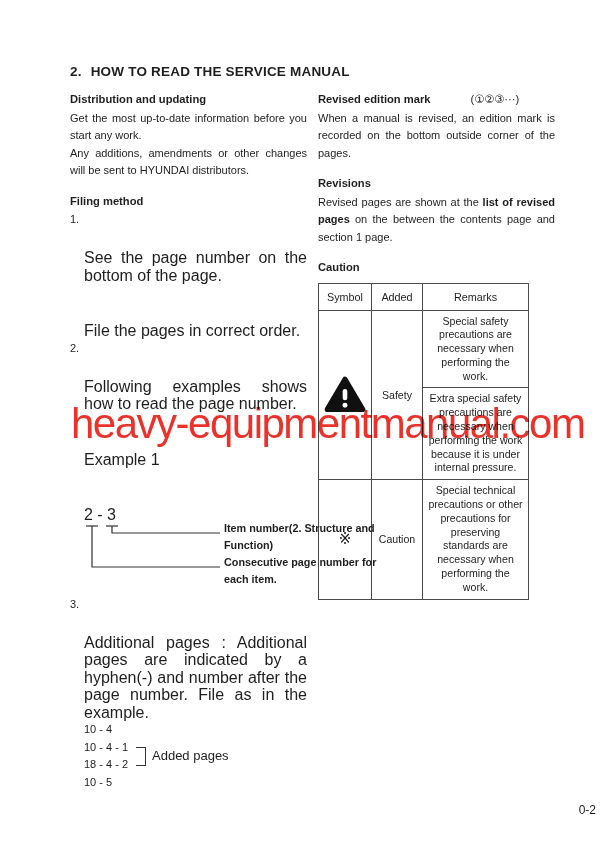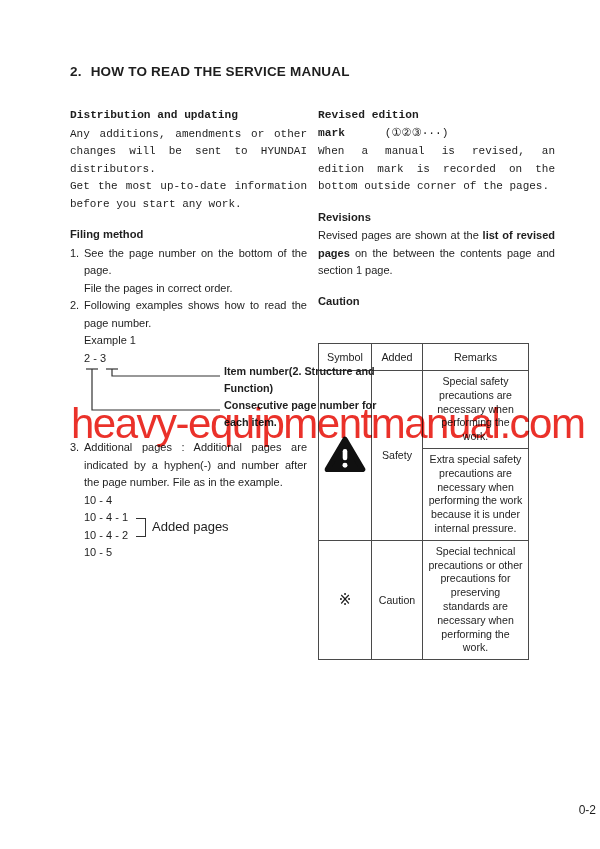--- a/index.html
+++ b/index.html
@@ -16,54 +16,54 @@
   }
   .doc-title{
     display:flex;gap:9px;
     font-size:13.5px;font-weight:bold;letter-spacing:.2px;
     margin:0 0 12px 0;
   }
   .columns{display:flex;gap:11px;}
   .col-left{width:237px;}
   .col-right{width:237px;}
   .sec{margin-top:13px;}
-  .sec:first-child{margin-top:16px;font-family:Liberation Mono, monospace;}
+  .sec:first-child{margin-top:0;}
   h3{
     font-size:11.2px;font-weight:bold;margin:0 0 1px 0;line-height:17.5px;
   }
   h3 .hsuffix{font-weight:400;padding-left:40px;}
   p{
     margin:0;font-size:11px;line-height:17.5px;
     text-align:justify;
   }
   .li{display:flex;font-size:11px;line-height:17.5px;margin:0;}
   .li .num{width:14px;flex:none;}
   .li .li-body{flex:1;}
-  .li .li-body p{font-size:11px;}
+  .li .li-body p{font-size:16px;margin-top:38px;}
   .plain{text-align:left;}
   
   .callout-diagram{position:relative;height:72px;margin-left:0;font-weight:bold;}
   .callout-diagram svg{position:absolute;left:0;top:0;}
   .callout-label{
     position:absolute;left:140px;width:160px;
     font-size:10.8px;line-height:17px;text-align:left;
   }
   .callout-label.l1{top:-4px;}
   .callout-label.l2{top:30px;}
   
   .added-pages{position:relative;font-size:11px;line-height:17.5px;}
   .added-pages .ap-line{height:17.5px;}
   .ap-bracket{
     position:absolute;left:52px;top:26px;width:9px;height:17px;
     border-top:1px solid #333;border-right:1px solid #333;border-bottom:1px solid #333;
   }
   .ap-label{position:absolute;left:68px;top:26px;font-size:13px;}
   
   .sym-table{
-    border-collapse:collapse;margin-top:33px;width:211px;
+    border-collapse:collapse;margin-top:6px;width:211px;
     font-size:10.6px;
   }
   .sym-table th,.sym-table td{
     border:1px solid #4a4a4a;padding:4px 5px;vertical-align:middle;text-align:center;
   }
   .sym-table th{
     font-weight:400;text-align:center;height:18px;font-size:10.8px;
   }
   .col-symbol{width:36px;text-align:center;}
   .col-item{width:40px;text-align:center;}
@@ -94,22 +94,22 @@
       <span>2.</span>
       <span>HOW TO READ THE SERVICE MANUAL</span>
     </div>
 
     <div class="columns">
 
       <div class="col-left">
 
         <div class="sec">
           <h3>Distribution and updating</h3>
+          <p>Get the most up-to-date information before you start any work.</p>
           <p>Any additions, amendments or other changes will be sent to HYUNDAI distributors.</p>
-          <p>Get the most up-to-date information before you start any work.</p>
         </div>
 
         <div class="sec">
           <h3>Filing method</h3>
 
           <div class="li">
             <span class="num">1.</span>
             <div class="li-body">
               <p>See the page number on the bottom of the page.</p>
               <p class="plain">File the pages in correct order.</p>
@@ -139,21 +139,21 @@
           </div>
 
           <div class="li">
             <span class="num">3.</span>
             <div class="li-body">
               <p>Additional pages : Additional pages are indicated by a hyphen(-) and number after the page number.  File as in the example.</p>
 
               <div class="added-pages">
                 <div class="ap-line">10 - 4</div>
                 <div class="ap-line">10 - 4 - 1</div>
-                <div class="ap-line">10 - 4 - 2</div>
+                <div class="ap-line">18 - 4 - 2</div>
                 <div class="ap-line">10 - 5</div>
                 <div class="ap-bracket"></div>
                 <div class="ap-label">Added pages</div>
               </div>
             </div>
           </div>
         </div>
       </div>
 
       <div class="col-right">

